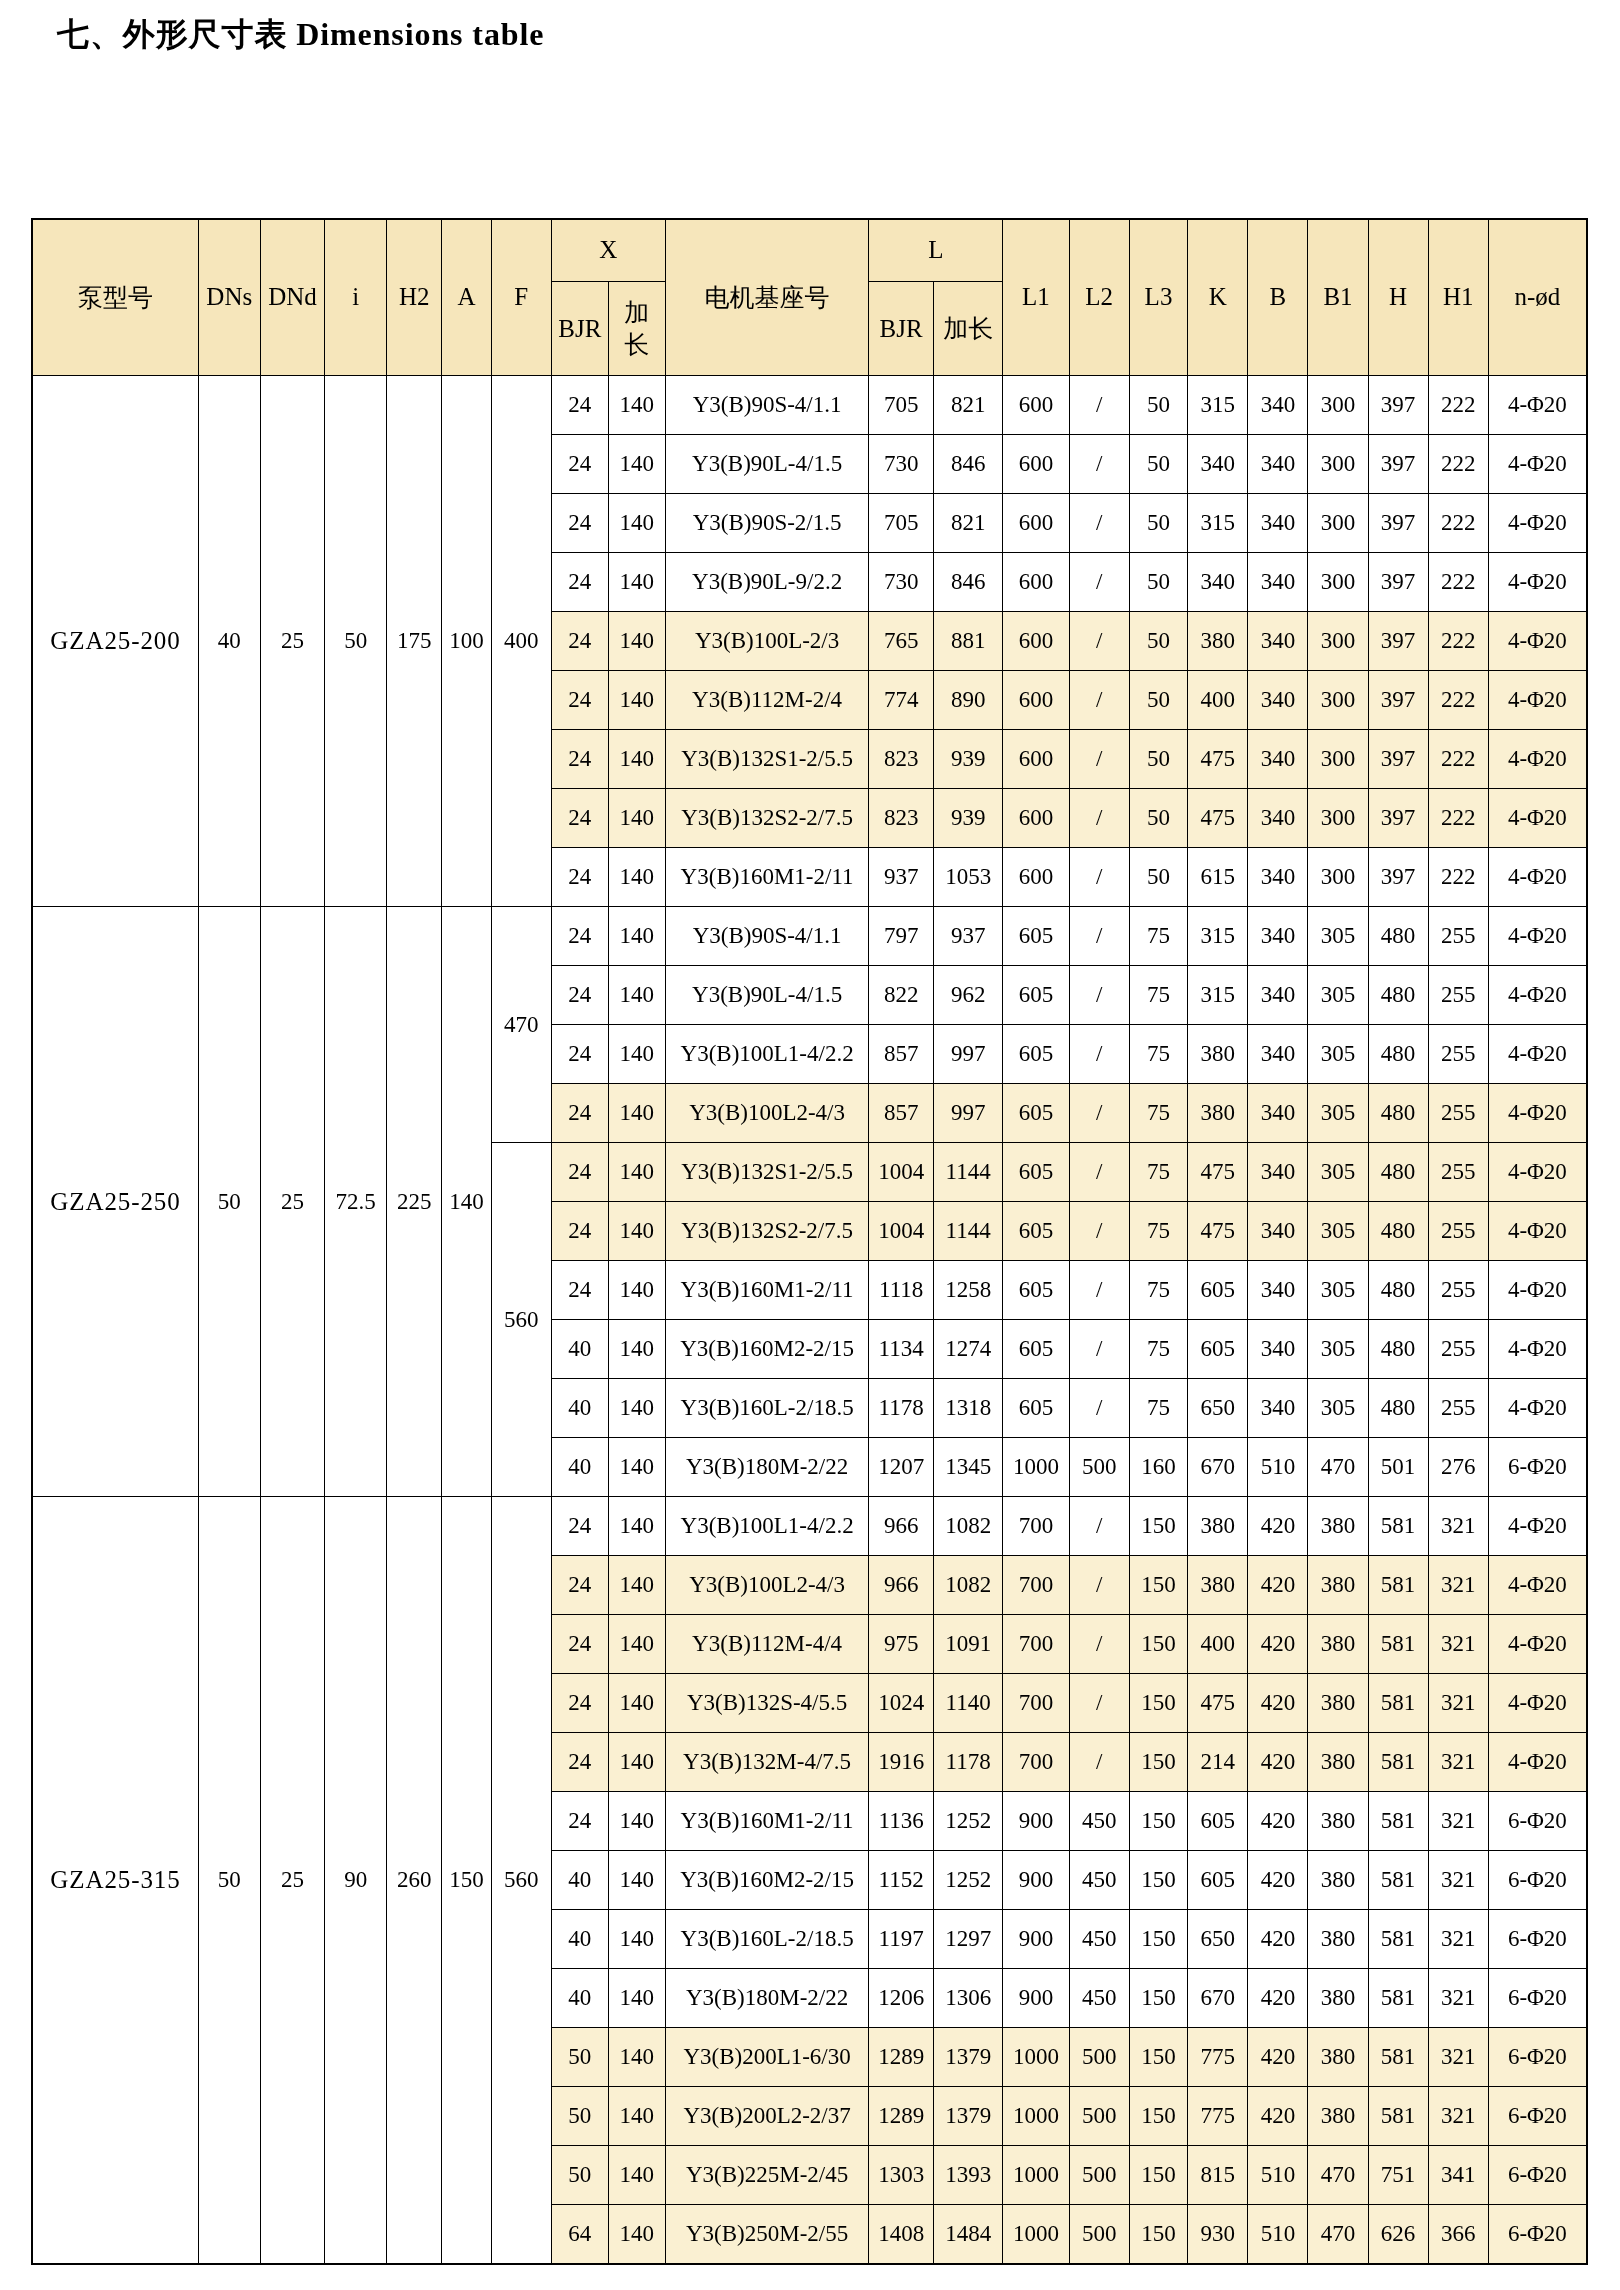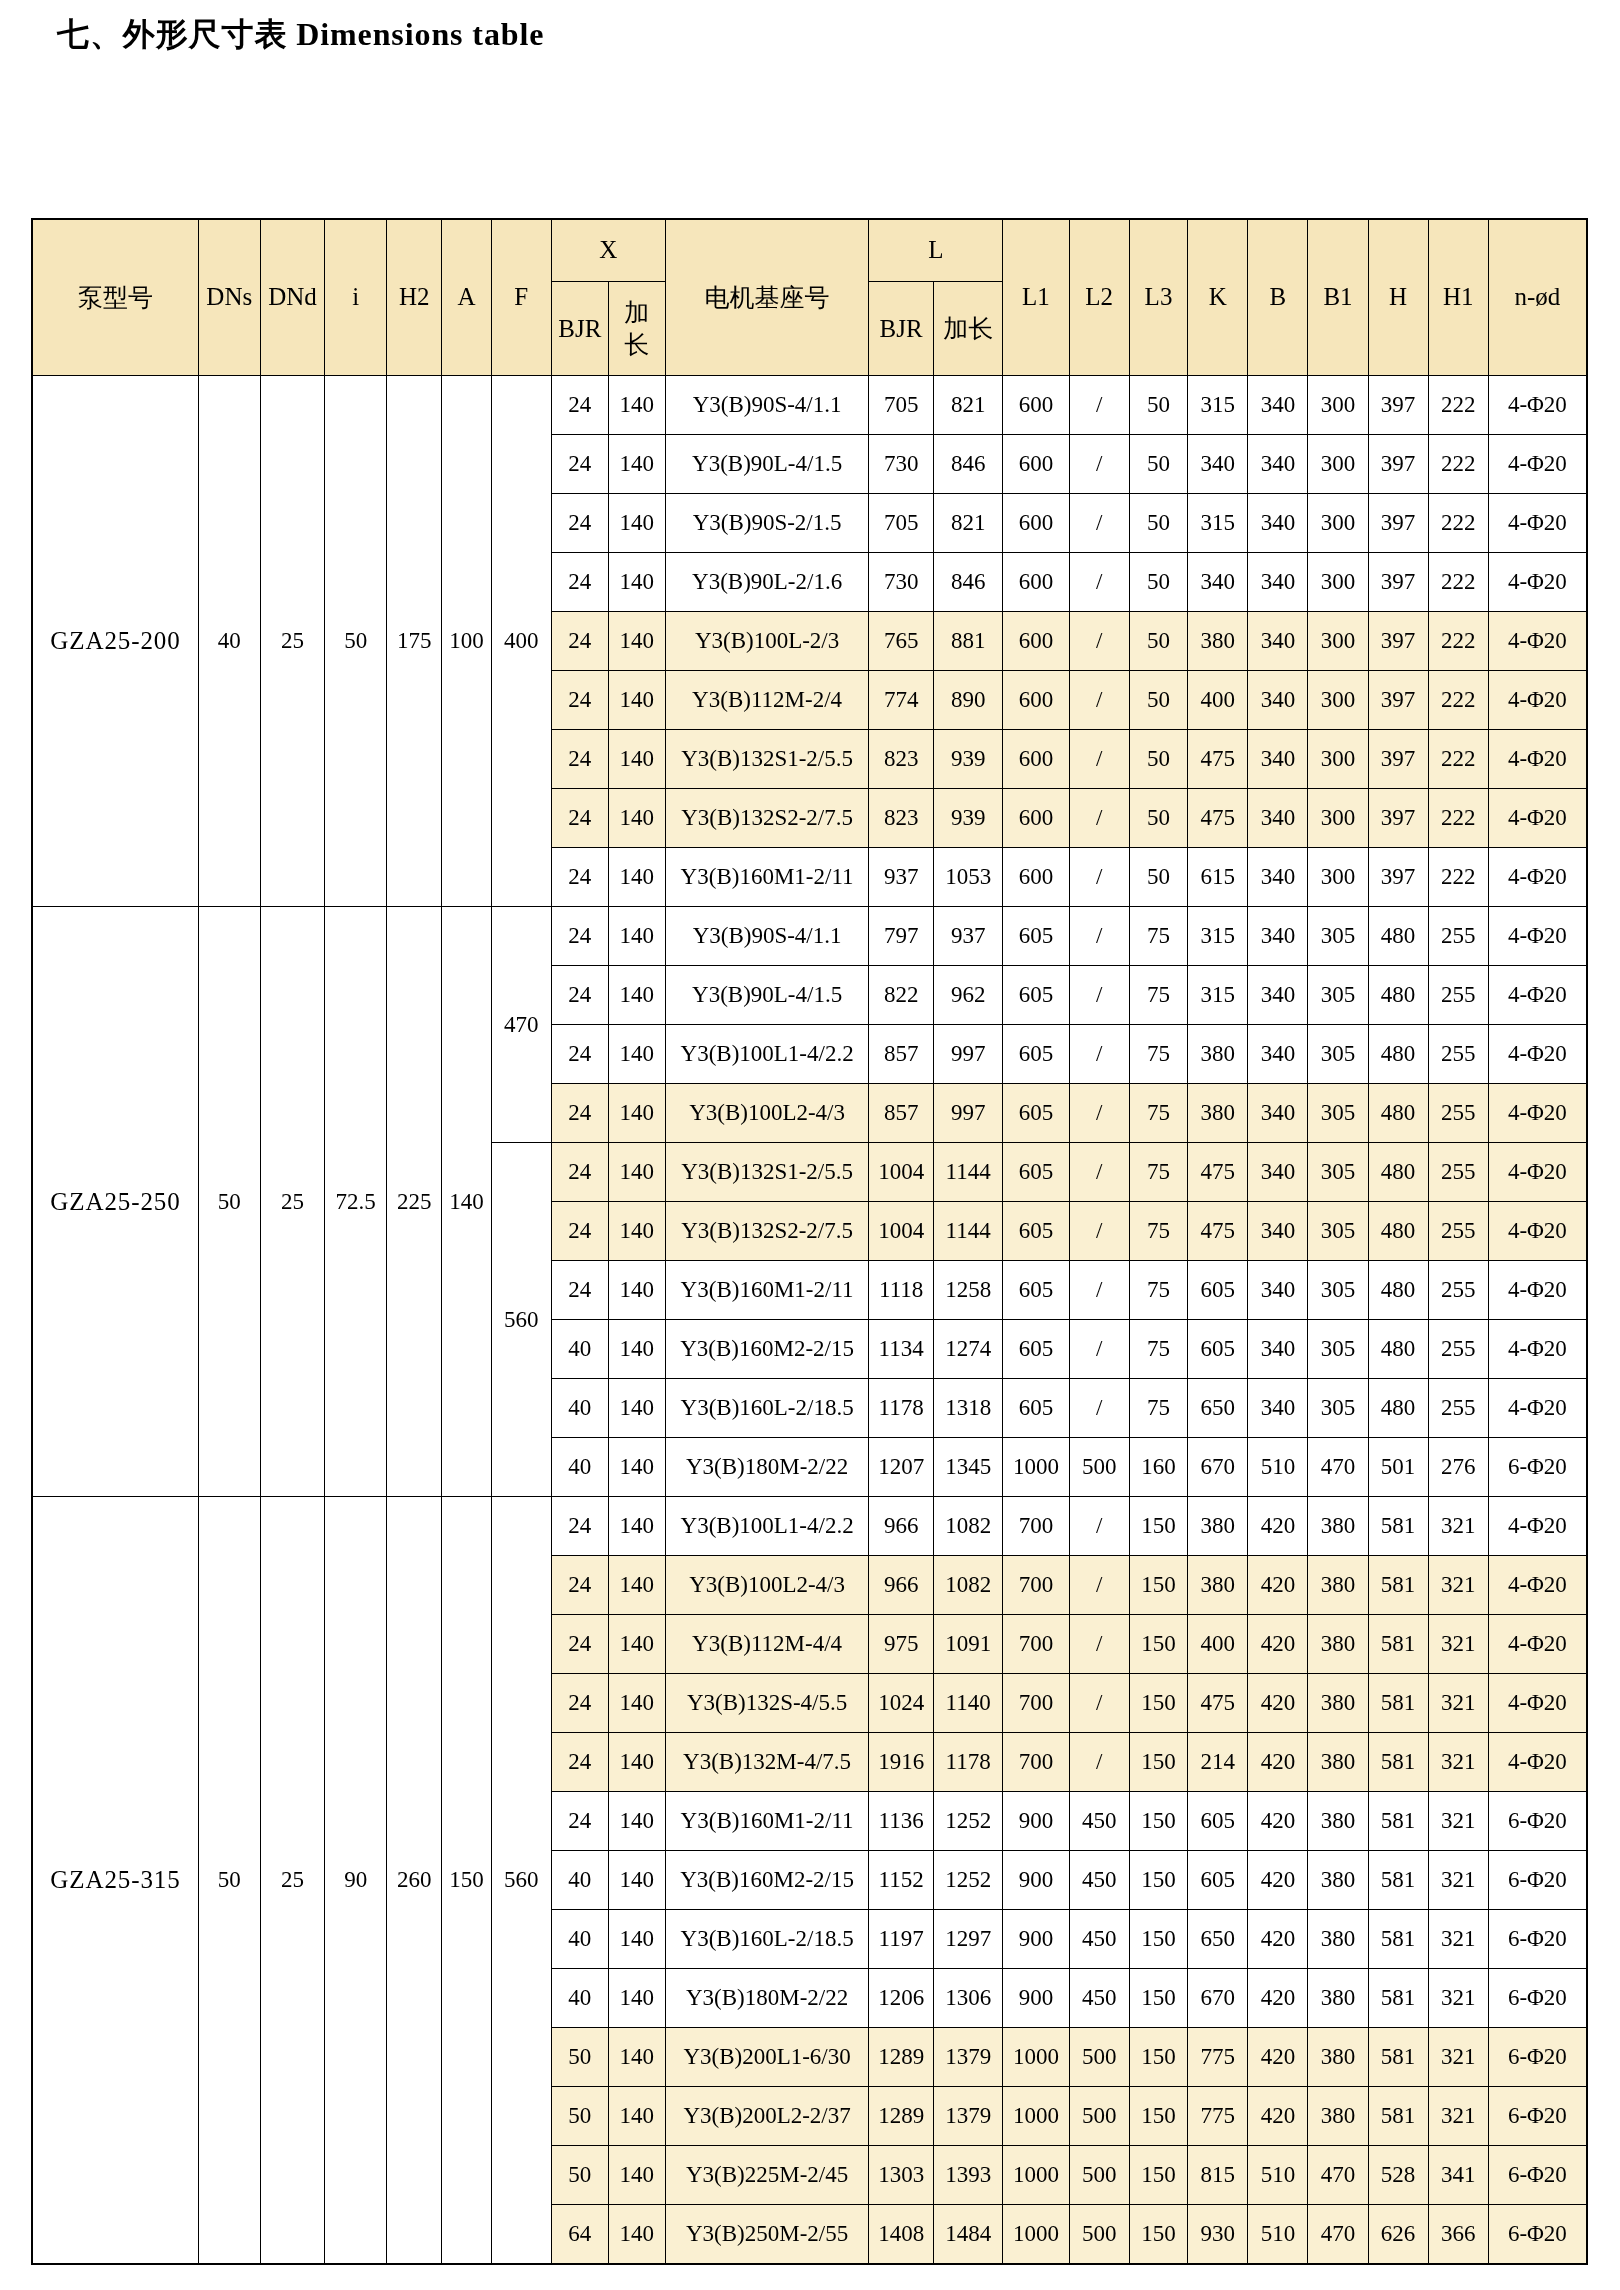--- a/index.html
+++ b/index.html
@@ -160,21 +160,21 @@
         <td class="c">315</td>
         <td class="c">340</td>
         <td class="c">300</td>
         <td class="c">397</td>
         <td class="c">222</td>
         <td class="c">4-Φ20</td>
       </tr>
       <tr>
         <td class="c">24</td>
         <td class="c">140</td>
-        <td class="c">Y3(B)90L-2/1.6</td>
+        <td class="c">Y3(B)90L-9/2.2</td>
         <td class="c">730</td>
         <td class="c">846</td>
         <td class="c">600</td>
         <td class="c">/</td>
         <td class="c">50</td>
         <td class="c">340</td>
         <td class="c">340</td>
         <td class="c">300</td>
         <td class="c">397</td>
         <td class="c">222</td>
@@ -616,21 +616,21 @@
         <td class="c">140</td>
         <td class="c">Y3(B)225M-2/45</td>
         <td class="c">1303</td>
         <td class="c">1393</td>
         <td class="c">1000</td>
         <td class="c">500</td>
         <td class="c">150</td>
         <td class="c">815</td>
         <td class="c">510</td>
         <td class="c">470</td>
-        <td class="c">528</td>
+        <td class="c">751</td>
         <td class="c">341</td>
         <td class="c">6-Φ20</td>
       </tr>
       <tr class="hl">
         <td class="c">64</td>
         <td class="c">140</td>
         <td class="c">Y3(B)250M-2/55</td>
         <td class="c">1408</td>
         <td class="c">1484</td>
         <td class="c">1000</td>

